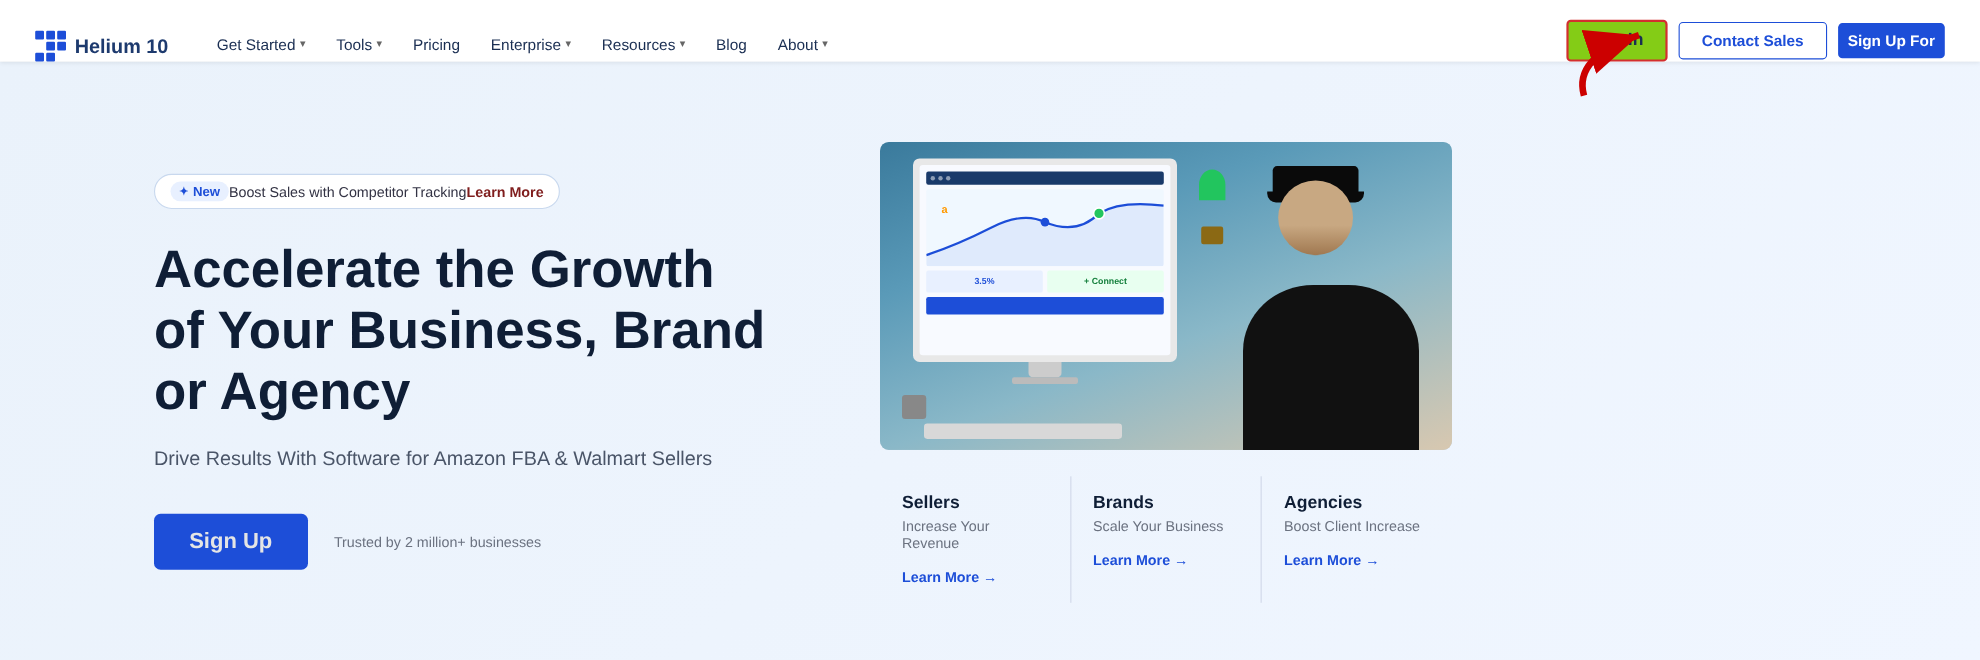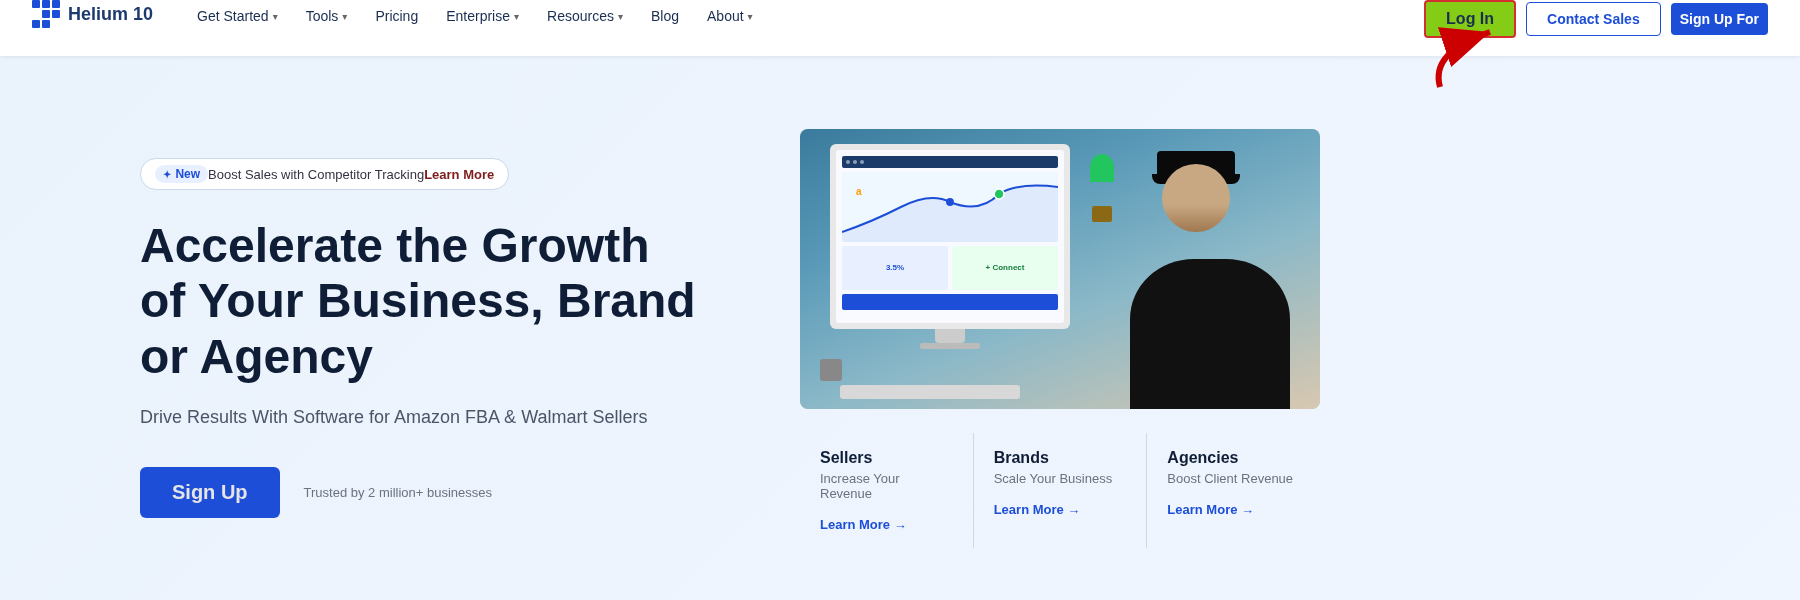--- a/index.html
+++ b/index.html
@@ -3,21 +3,21 @@
   <meta charset="utf-8">
   <style>
     * { margin: 0; padding: 0; box-sizing: border-box; }
     body { font-family: -apple-system, BlinkMacSystemFont, 'Segoe UI', sans-serif; background: #f0f4f8; width: 1800px; min-height: 600px; overflow-x: hidden; }
 
     
     nav {
       background: #fff;
       height: 56px;
       display: flex;
-      align-items: flex-start;
+      align-items: flex-end;
       padding: 0 32px;
       box-shadow: 0 1px 4px rgba(0,0,0,0.08);
       position: relative;
       z-index: 10;
     }
     .nav-logo {
       display: flex;
       align-items: center;
       gap: 8px;
       margin-right: 32px;
@@ -289,21 +289,21 @@
       overflow: hidden;
     }
     .monitor-chart svg { width: 100%; height: 100%; }
     .monitor-stats {
       display: flex;
       gap: 4px;
       margin-top: 4px;
     }
     .stat-box {
       flex: 1;
-      height: 44px;
+      height: 20px;
       background: #e8f0ff;
       border-radius: 2px;
       display: flex;
       align-items: center;
       justify-content: center;
       font-size: 8px;
       color: #1d4ed8;
       font-weight: 600;
     }
     .stat-box.green { background: #e8fff0; color: #15803d; }
@@ -559,19 +559,19 @@
         <div class="card-subtitle">Increase Your Revenue</div>
         <div class="card-link">Learn More →</div>
       </div>
       <div class="hero-card">
         <div class="card-title">Brands</div>
         <div class="card-subtitle">Scale Your Business</div>
         <div class="card-link">Learn More →</div>
       </div>
       <div class="hero-card">
         <div class="card-title">Agencies</div>
-        <div class="card-subtitle">Boost Client Revenue</div>
+        <div class="card-subtitle">Boost Client Increase</div>
         <div class="card-link">Learn More →</div>
       </div>
     </div>
 
   </div>
 </div>
 
 </body></html>

